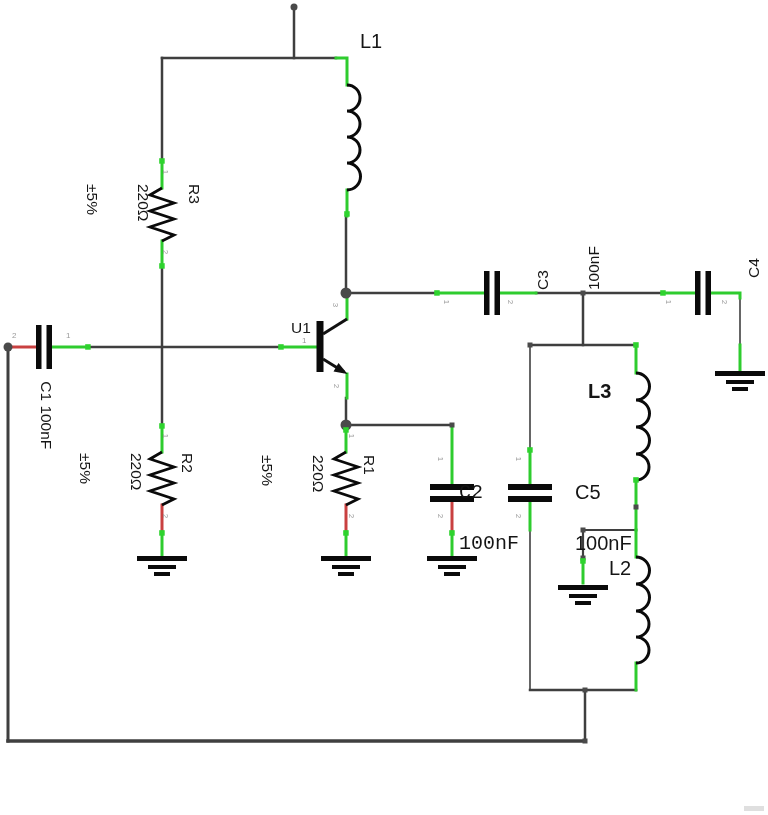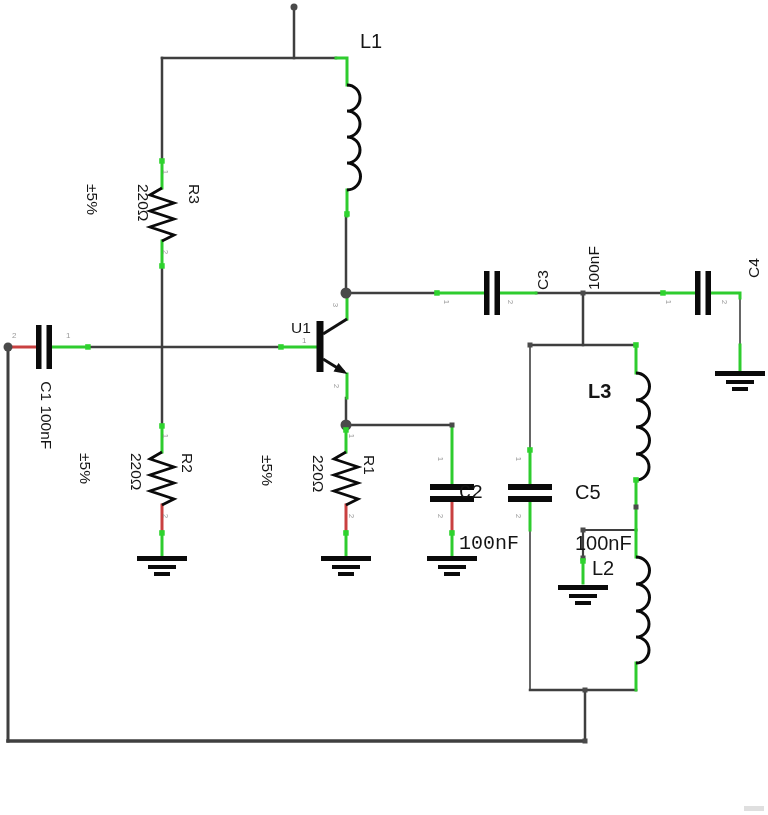--- a/index.html
+++ b/index.html
@@ -222,21 +222,21 @@
     <span>100nF</span>
   </div>
 
   <div class="lbl big refval" style="left:547px;top:450px;margin-left:28px;">
     <span>C5</span>
     <span>100nF</span>
   </div>
 
   <div class="lbl big" style="left:360px;top:33px;">L1</div>
   <div class="lbl big" style="left:588px;top:383px;font-weight:bold;">L3</div>
-  <div class="lbl big" style="left:592px;top:560px;">L2</div>
+  <div class="lbl big" style="left:609px;top:560px;">L2</div>
   <div class="lbl" style="left:291px;top:319px;">U1</div>
 
   <div class="pin-num rot" style="left:163px;top:168px;">1</div>
   <div class="pin-num rot" style="left:163px;top:248px;">2</div>
   <div class="pin-num rot" style="left:163px;top:432px;">1</div>
   <div class="pin-num rot" style="left:163px;top:512px;">2</div>
   <div class="pin-num rot" style="left:349px;top:432px;">1</div>
   <div class="pin-num rot" style="left:349px;top:512px;">2</div>
   <div class="pin-num rot" style="left:438px;top:455px;">1</div>
   <div class="pin-num rot" style="left:438px;top:512px;">2</div>

